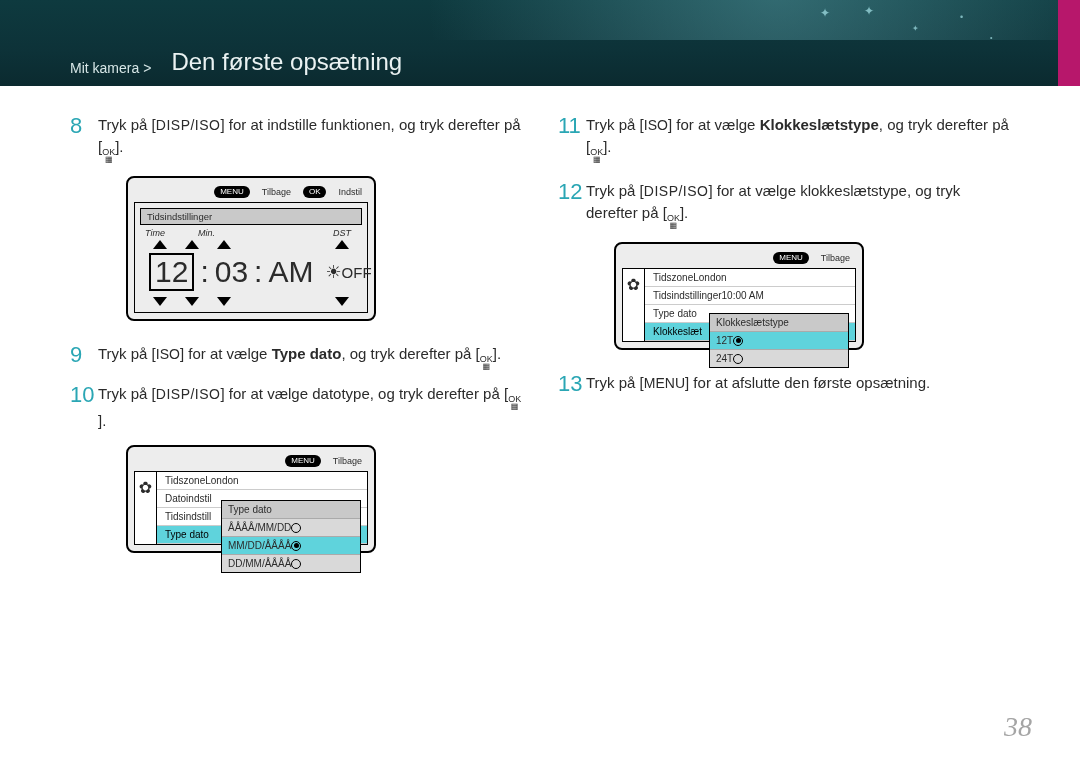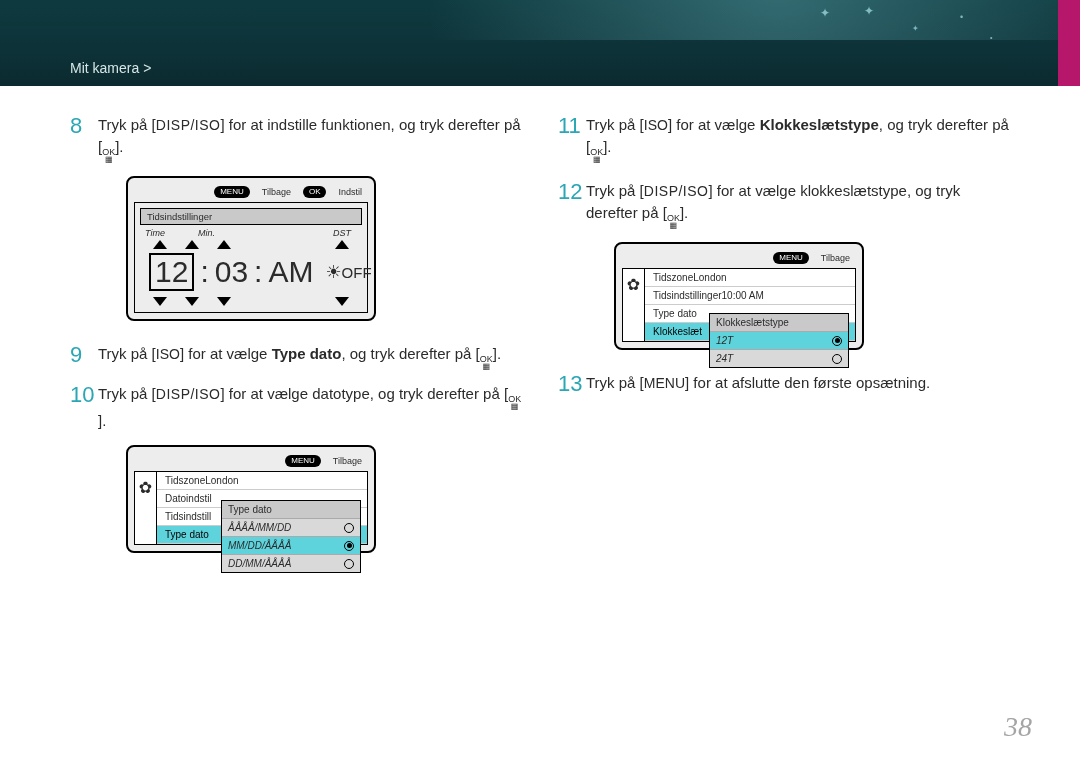--- a/index.html
+++ b/index.html
@@ -135,22 +135,22 @@
   }
   .row.hl { background:#5fd3dc; color:#000; }
   .row:last-child{border-bottom:none;}
   .popup {
     position:absolute; right:6px; top:28px; width:140px;
     border:1.5px solid #000; background:#d9d9d9;
     font-size:10px;
   }
   .popup .p-title{ padding:3px 6px; background:#c9c9c9;}
   .popup .p-row{
-    display:flex; justify-content:space-between; align-items:center;
-    padding:3px 6px; background:#d9d9d9; border-top:1px solid #aaa;font-style:italic;
+    display:flex; align-items:center;
+    padding:3px 6px; background:#d9d9d9; border-top:1px solid #aaa;
   }
   .popup .p-row.sel { background:#5fd3dc; }
   .radio-o { width:10px;height:10px;border:1.5px solid #000;border-radius:50%; position:relative;}
   .radio-o.on::after{content:"";position:absolute;inset:1.5px;background:#000;border-radius:50%;}
 
   .page-num {
     position:absolute; right:48px; bottom:22px;
     font-style: italic; font-size:28px; color:#a5a5a5; font-family: Georgia, serif;
   }
 </style>
@@ -161,20 +161,21 @@
   <div class="sparkles">
     <span style="left:0;top:0">✦</span>
       <span style="left:44px;top:-2px">✦</span>
     <span style="left:92px;top:18px;font-size:8px">✦</span>
       <span style="left:140px;top:6px;font-size:9px">•</span>
     <span style="left:170px;top:28px;font-size:7px">•</span>
   </div>
   <span class="crumb">
     <span>Mit kamera</span><span class="gt">&gt;</span>
   </span>
+  <span class="title">Den første opsætning</span>
   <div class="magenta-tab"></div>
 </div>
 
 <div class="page-body">
   <div class="col">
 
     <div class="step">
       <span class="step-num">8</span>
       <span>Tryk på [</span><span class="btn-lbl disp">DISP/ISO</span><span>] for at indstille funktionen, og tryk derefter på [</span><span class="ok-frac">
           <span>OK</span>

